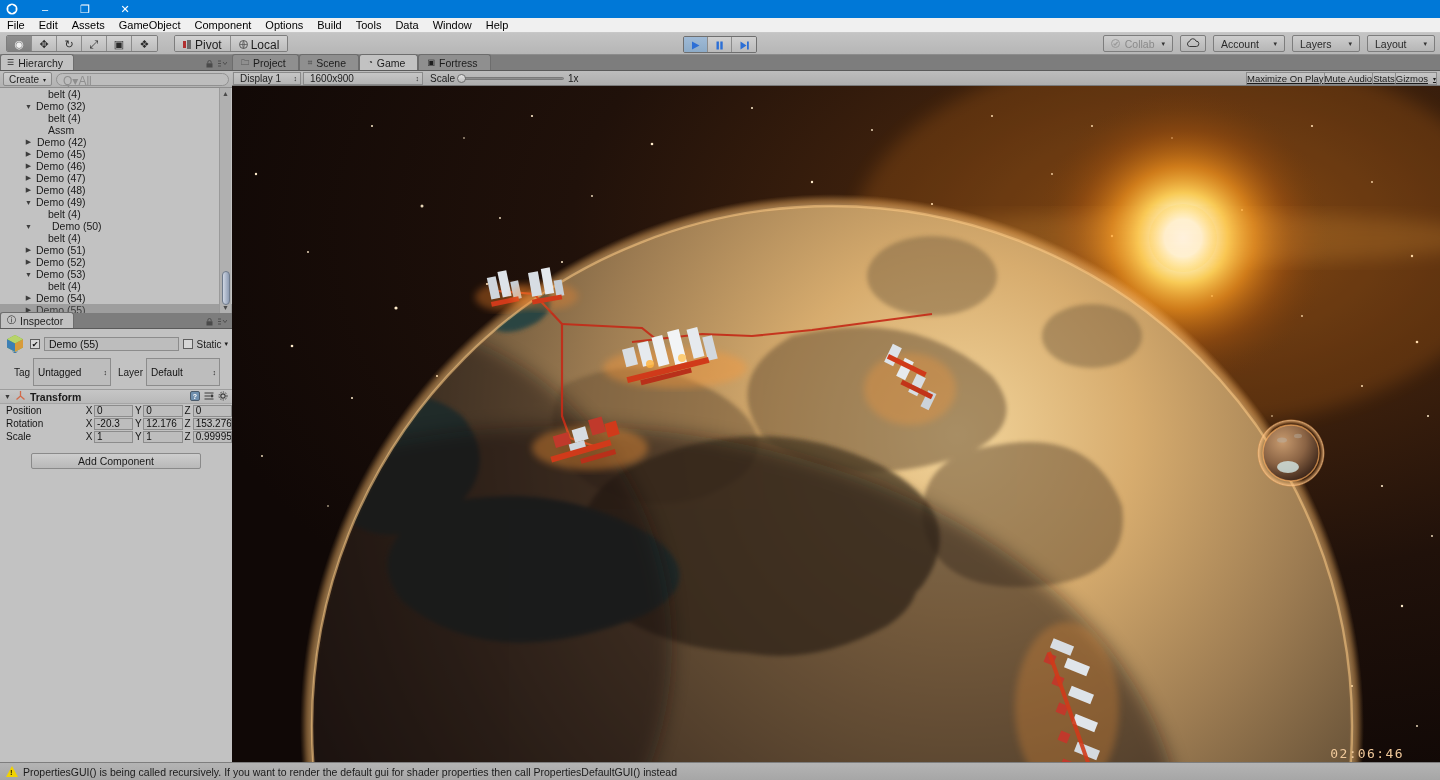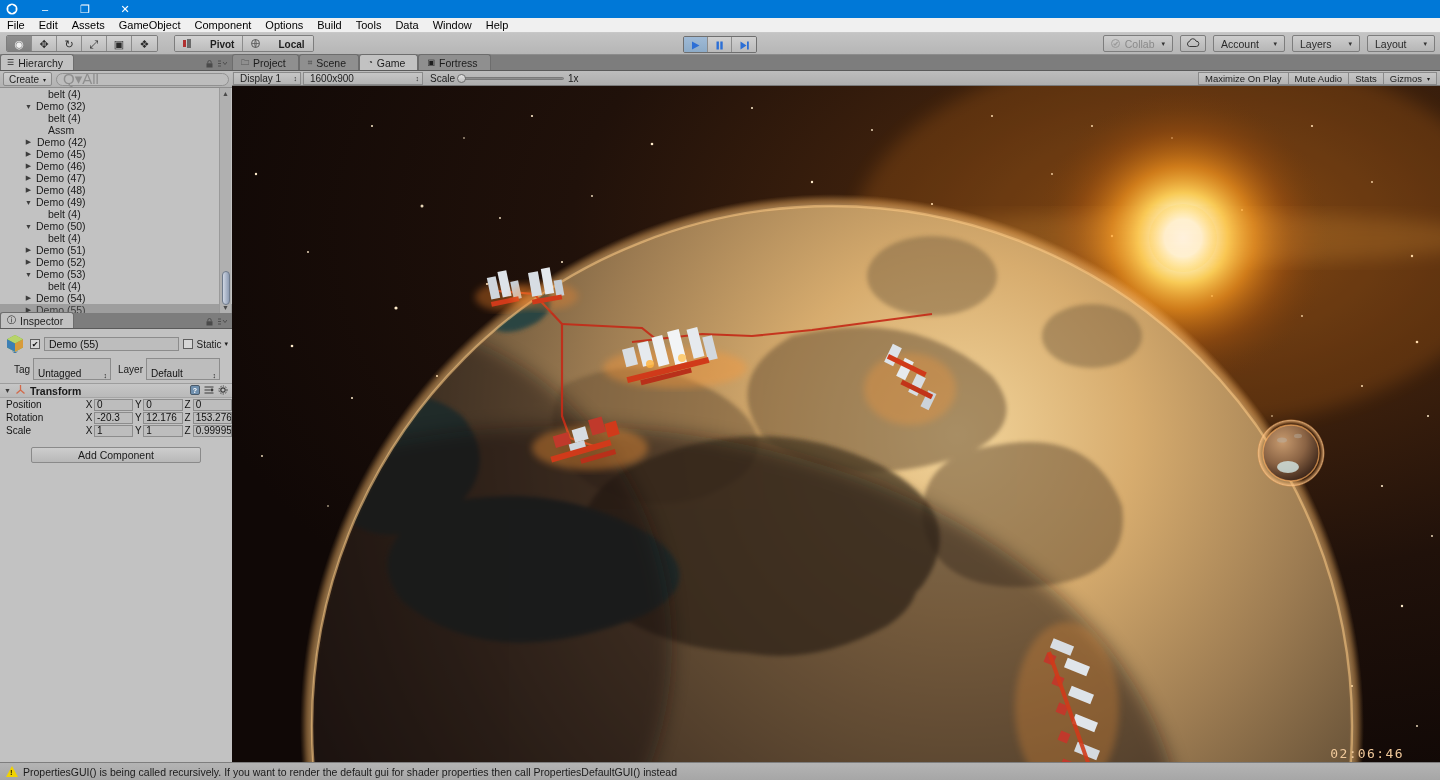--- a/index.html
+++ b/index.html
@@ -47,24 +47,23 @@
   .tbtn-group { display:flex; margin-left:6px; border:1px solid #7d7d7d; border-radius:2px; overflow:hidden; height:17px;}
   .tbtn {
     width:25px; height:17px; display:flex; align-items:center; justify-content:center;
     background:linear-gradient(#d2d2d2,#b9b9b9);
     border-right:1px solid #8c8c8c; color:#262626;
   }
   .tbtn:last-child { border-right:none; }
   .tbtn.active { background:linear-gradient(#8e8e8e,#7e7e7e); }
   .pivot-group { display:flex; margin-left:16px; height:17px; border:1px solid #7d7d7d; border-radius:2px; overflow:hidden; }
   .pivot-btn {
-    display:flex; align-items:center; gap:18px; padding:0 8px; height:17px;
-    background:linear-gradient(#d2d2d2,#b9b9b9); font-size:10px; color:#1e1e1e;
+    display:flex; align-items:center; gap:3px; padding:0 8px; height:17px;
+    background:linear-gradient(#d2d2d2,#b9b9b9); font-size:12px; color:#1e1e1e;
     border-right:1px solid #8c8c8c;
-    font-weight:bold;
   }
   .pivot-btn:last-child { border-right:none; }
   .play-group {
     position:absolute; left:683px; top:3px; display:flex; height:17px;
     border:1px solid #6f6f6f; border-radius:2px; overflow:hidden;
   }
   .play-btn {
     width:24px; height:17px; display:flex; align-items:center; justify-content:center;
     background:linear-gradient(#d0d0d0,#b8b8b8); border-right:1px solid #8c8c8c;
   }
@@ -102,21 +101,21 @@
     height:17px; background:linear-gradient(#c0c0c0,#b2b2b2); border-bottom:1px solid #8d8d8d;
     display:flex; align-items:center; padding:0 3px; gap:4px;
   }
   .create-btn {
     display:flex; align-items:center; gap:4px; padding:0 5px; height:14px;
     background:linear-gradient(#cfcfcf,#bcbcbc); border:1px solid #8a8a8a; border-radius:2px;
     font-size:10px; color:#1e1e1e;
   }
   .h-search {
     flex:1; height:13px; background:#bdbdbd; border:1px solid #919191; border-radius:7px;
-    display:flex; align-items:center; padding:0 6px; font-size:15px; color:#8e8e8e;
+    display:flex; align-items:flex-start; padding:0 6px; font-size:12px; color:#8e8e8e;
   }
   .h-list { flex:1; position:relative; overflow:hidden; background:#c2c2c2;}
   .h-row { height:12px; display:flex; align-items:center; font-size:10.5px; color:#1a1a1a; white-space:nowrap;}
   .h-row.selected { background:#9e9e9e; color:#3a3a3a;}
   .h-arrow { width:9px; text-align:center; font-size:7px; color:#3d3d3d; flex:none;}
   .h-arrow.none { color:transparent; }
   .vscroll {
     position:absolute; right:1px; top:0; width:12px; height:100%;
     background:#b0b0b0; border-left:1px solid #9a9a9a;
     display:flex; flex-direction:column; align-items:center;
@@ -134,22 +133,22 @@
   .insp-head { display:flex; align-items:center; padding:4px 4px 2px 4px; gap:4px; }
   .cube-ico { width:22px; height:22px; flex:none; position:relative; }
   .chk { width:10px; height:10px; border:1px solid #5e5e5e; background:#d6d6d6; display:flex; align-items:center; justify-content:center; font-size:8px; color:#111; flex:none;}
   .name-field {
     flex:1; height:14px; background:#bdbdbd; border:1px solid #8c8c8c;
     font-size:10.5px; color:#111; padding:0 4px; display:flex; align-items:center;
   }
   .static-wrap { display:flex; align-items:center; gap:3px; font-size:10px; color:#1a1a1a;}
   .taglayer { display:flex; align-items:center; gap:3px; padding:1px 4px 3px 4px; font-size:10px; color:#1a1a1a;}
   .dropdown {
-    height:22px; background:#bdbdbd; border:1px solid #8c8c8c; font-size:10px; color:#111;
-    display:flex; align-items:flex-end; justify-content:space-between; padding:0 3px 0 4px;
+    height:28px; background:#bdbdbd; border:1px solid #8c8c8c; font-size:10px; color:#111;
+    display:flex; align-items:center; justify-content:space-between; padding:0 3px 0 4px;
   }
   .comp-header {
     height:15px; background:linear-gradient(#c6c6c6,#b9b9b9); border-top:1px solid #9d9d9d; border-bottom:1px solid #a5a5a5;
     display:flex; align-items:center; gap:4px; padding:0 4px; font-size:10.5px; font-weight:bold; color:#1a1a1a;
   }
   .comp-header .foldout { font-size:7px; color:#3a3a3a; }
   .comp-icons { margin-left:auto; display:flex; align-items:center; gap:4px; color:#2d2d2d; font-size:9px;}
   .tr-row { display:flex; align-items:center; height:13px; font-size:10px; color:#141414; padding-left:6px;}
   .tr-label { width:78px; flex:none; }
   .tr-axis { width:10px; text-align:center; flex:none; color:#141414;}
@@ -179,23 +178,23 @@
   .g-dd {
     height:13px; background:linear-gradient(#c6c6c6,#b4b4b4); border:1px solid #8a8a8a;
     display:flex; align-items:center; justify-content:space-between; padding:0 3px 0 6px;
     margin:0 1px; font-size:10px; color:#1c1c1c;
   }
   .scale-wrap { display:flex; align-items:center; gap:4px; margin-left:6px; }
   .slider-track { width:105px; height:3px; background:#8d8d8d; border:1px solid #7a7a7a; border-radius:2px; position:relative;}
   .slider-knob { position:absolute; left:-3px; top:-4px; width:9px; height:9px; border-radius:50%; background:linear-gradient(#e4e4e4,#bdbdbd); border:1px solid #6e6e6e;}
   .g-right { margin-left:auto; display:flex; align-items:center; height:13px; padding-right:3px;}
   .g-rbtn {
-    height:13px; padding:0 6px; display:flex; align-items:center;
+    height:13px; padding:0 0; display:flex; align-items:center;
     background:linear-gradient(#c6c6c6,#b4b4b4); border:1px solid #8a8a8a; border-left:none;
-    font-size:9.5px; color:#1c1c1c; white-space:nowrap;
+    font-size:9.5px; color:#1c1c1c; white-space:nowrap;text-decoration:underline;
   }
   .g-rbtn:first-child { border-left:1px solid #8a8a8a; }
 
   #gameview { position:absolute; left:0; top:31px; right:0; bottom:0; overflow:hidden; background:#120a06; }
 
   
   #statusbar {
     position:absolute; left:0; bottom:0; width:1440px; height:18px;
     background:linear-gradient(#b4b4b4,#a6a6a6); border-top:1px solid #7e7e7e;
     display:flex; align-items:center; gap:5px; padding-left:6px;
@@ -405,21 +404,21 @@
           <div class="h-row">
             <span class="h-arrow" style="margin-left: 24px;">▼</span>
             <span style="margin-left: 3px;">Demo (49)</span>
           </div>
           <div class="h-row">
             <span class="h-arrow none" style="margin-left: 36px;">&nbsp;</span>
             <span style="margin-left: 3px;">belt (4)</span>
           </div>
           <div class="h-row">
             <span class="h-arrow" style="margin-left: 24px;">▼</span>
-            <span style="margin-left: 3px;">Demo (50)</span>
+            <span style="margin-left: 19px;">Demo (50)</span>
           </div>
           <div class="h-row">
             <span class="h-arrow none" style="margin-left: 36px;">&nbsp;</span>
             <span style="margin-left: 3px;">belt (4)</span>
           </div>
           <div class="h-row">
             <span class="h-arrow" style="margin-left: 24px;">▶</span>
             <span style="margin-left: 3px;">Demo (51)</span>
           </div>
           <div class="h-row">

